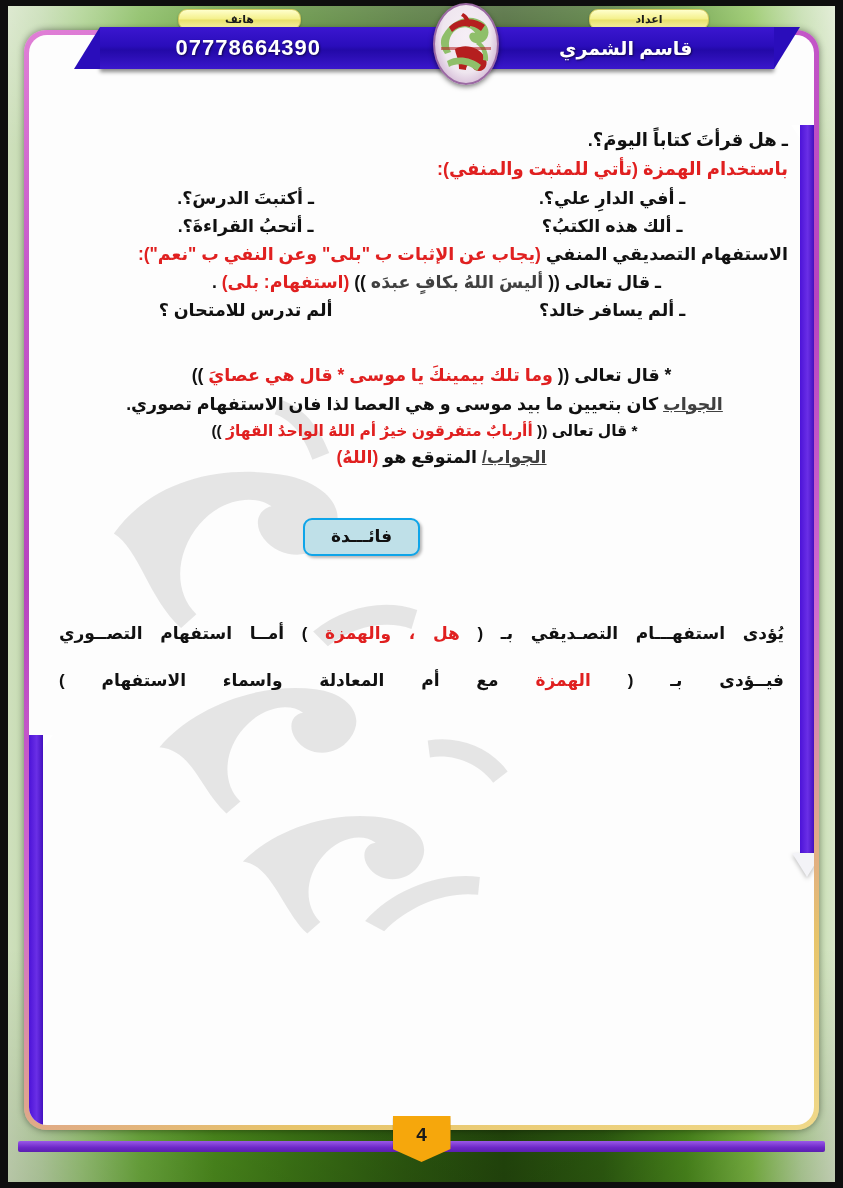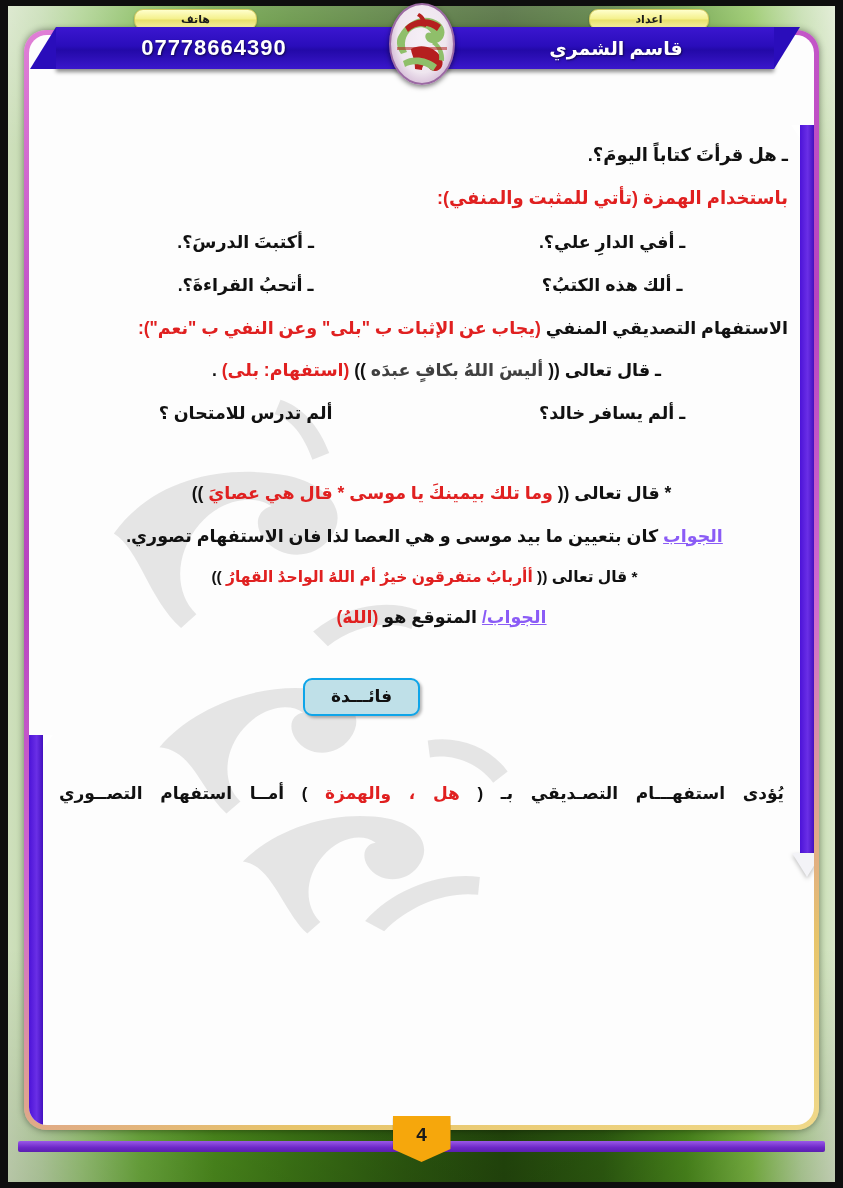--- a/index.html
+++ b/index.html
@@ -38,21 +38,21 @@
   }
   .page-inner{
     position:absolute;inset:5px;
     background:#fdfdfd;
     border-radius:18px;
     overflow:hidden;
   }
 
   
   .hdr-wrap{position:absolute;left:0;top:0;width:843px;height:92px;z-index:30;pointer-events:none;}
-  .hdr-wrap > *{pointer-events:auto;}
+  .hdr-wrap > *{pointer-events:auto;margin-left:44px;}
 
   .tab{
     position:absolute;top:9px;height:19px;
     background:linear-gradient(180deg,#ffffcc 0%,#f4f08a 48%,#e8e06a 52%,#f7f3a8 100%);
     border:1px solid #cfc75a;border-radius:9px;
     font-size:11px;font-weight:bold;color:#1a1a1a;
     display:flex;align-items:center;justify-content:center;
     box-shadow:0 1px 2px rgba(0,0,0,.3);
   }
   .tab-phone{left:134px;width:121px;}
@@ -122,25 +122,25 @@
     opacity:.30;z-index:2;pointer-events:none;
   }
 
   
   .content{
     position:absolute;left:26px;right:26px;top:92px;bottom:10px;
     z-index:10;
     text-align:right;
     font-size:17.5px;line-height:1.55;color:#111;
   }
-  .ln{margin:15px 0 1px 0;font-weight:bold;white-space:nowrap;}
+  .ln{margin:0 0 1px 0;font-weight:bold;white-space:nowrap;}
   .blk{color:#111;}
   .red{color:#e02020;}
   .blue{color:#404040;}
-  .blue-u{color:#8b5cf6;text-decoration:underline;}
+  .blue-u{color:#404040;text-decoration:underline;}
   .sm{font-size:15.5px;}
   .lg{font-size:18px;}
 
   .two-col{display:flex;justify-content:flex-start;gap:0;}
   .two-col .c-right{width:52%;text-align:center;}
   .two-col .c-left{width:48%;text-align:center;}
 
   .hl{
     background:#c8b98b;padding:0 4px;border-radius:1px;
   }
@@ -268,20 +268,23 @@
 
         <div class="fawaida-row">
           <span class="fawaida">فائـــدة</span>
         </div>
 
         <div class="gap-lg"></div>
         <div class="gap-md"></div>
 
         <p class="final">
           <span class="blk">يُؤدى  استفهـــام  التصـديقي  بـ ( </span><span class="red">هل ، والهمزة</span><span class="blk"> )  أمــا  استفهام  التصــوري</span>
+        </p>
+        <p class="final l2">
+          <span class="blk">فيــؤدى بـ ( </span><span class="red">الهمزة</span><span class="blk"> مع أم المعادلة واسماء الاستفهام )</span>
         </p>
 
       </div>
     </div>
   </div>
 
   <div class="hdr-wrap">
     <div class="tab tab-phone">هاتف</div>
     <div class="tab tab-prep">اعداد</div>
 

